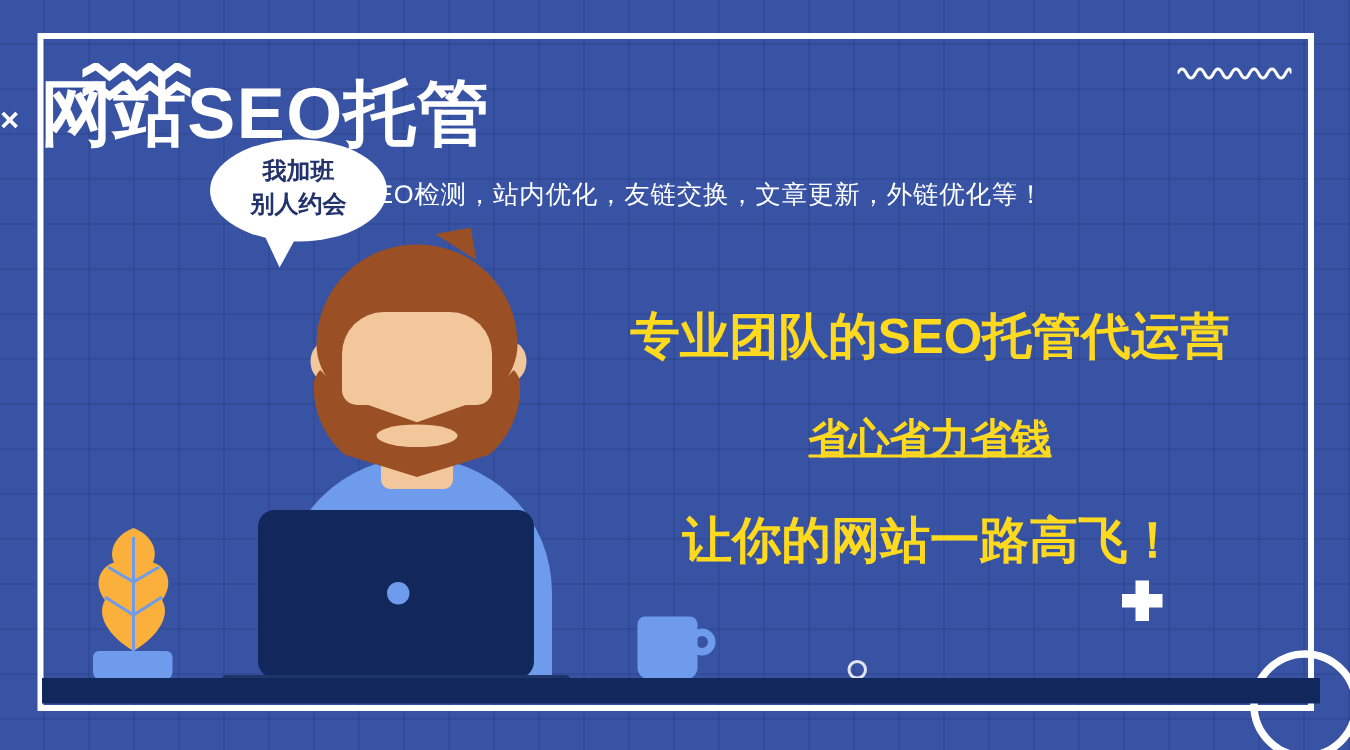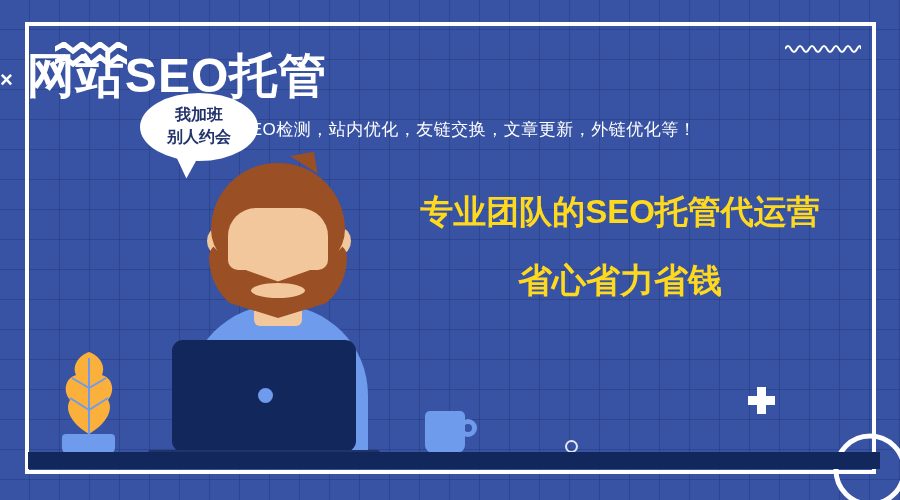--- a/index.html
+++ b/index.html
@@ -125,23 +125,24 @@
     position: absolute;
     left: 350px;
     top: 190px;
     width: 540px;
     text-align: center;
   }
   .slogan {
     color: #ffd91e;
     font-weight: bold;
     white-space: nowrap;
+    margin-top: 12px;
   }
   .slogan-1 { font-size: 33px; line-height: 44px; }
-  .slogan-2 { font-size: 34px; line-height: 44px; margin-top: 24px; }
+  .slogan-2 { font-size: 27px; line-height: 44px; margin-top: 24px; text-decoration: underline; }
   .slogan-3 { font-size: 33px; line-height: 44px; margin-top: 24px; }
 
   
   .bubble {
     position: absolute;
     left: 140px;
     top: 93px;
     width: 118px;
     height: 68px;
     background: #ffffff;
@@ -350,20 +351,21 @@
   <div class="plus-mark"></div>
 
   <div class="title-row">
     <span class="title-x">×</span><span class="title-text">网站SEO托管</span>
   </div>
   <div class="subtitle">含：SEO检测，站内优化，友链交换，文章更新，外链优化等！</div>
 
   <div class="slogans">
     <div class="slogan slogan-1">专业团队的SEO托管代运营</div>
     <div class="slogan slogan-2">省心省力省钱</div>
+    <div class="slogan slogan-3">让你的网站一路高飞！</div>
   </div>
 
   <div class="bubble">
     <div>我加班</div>
     <div>别人约会</div>
   </div>
   <div class="bubble-tail"></div>
 
   <div class="person">
     <div class="body-shirt"></div>

